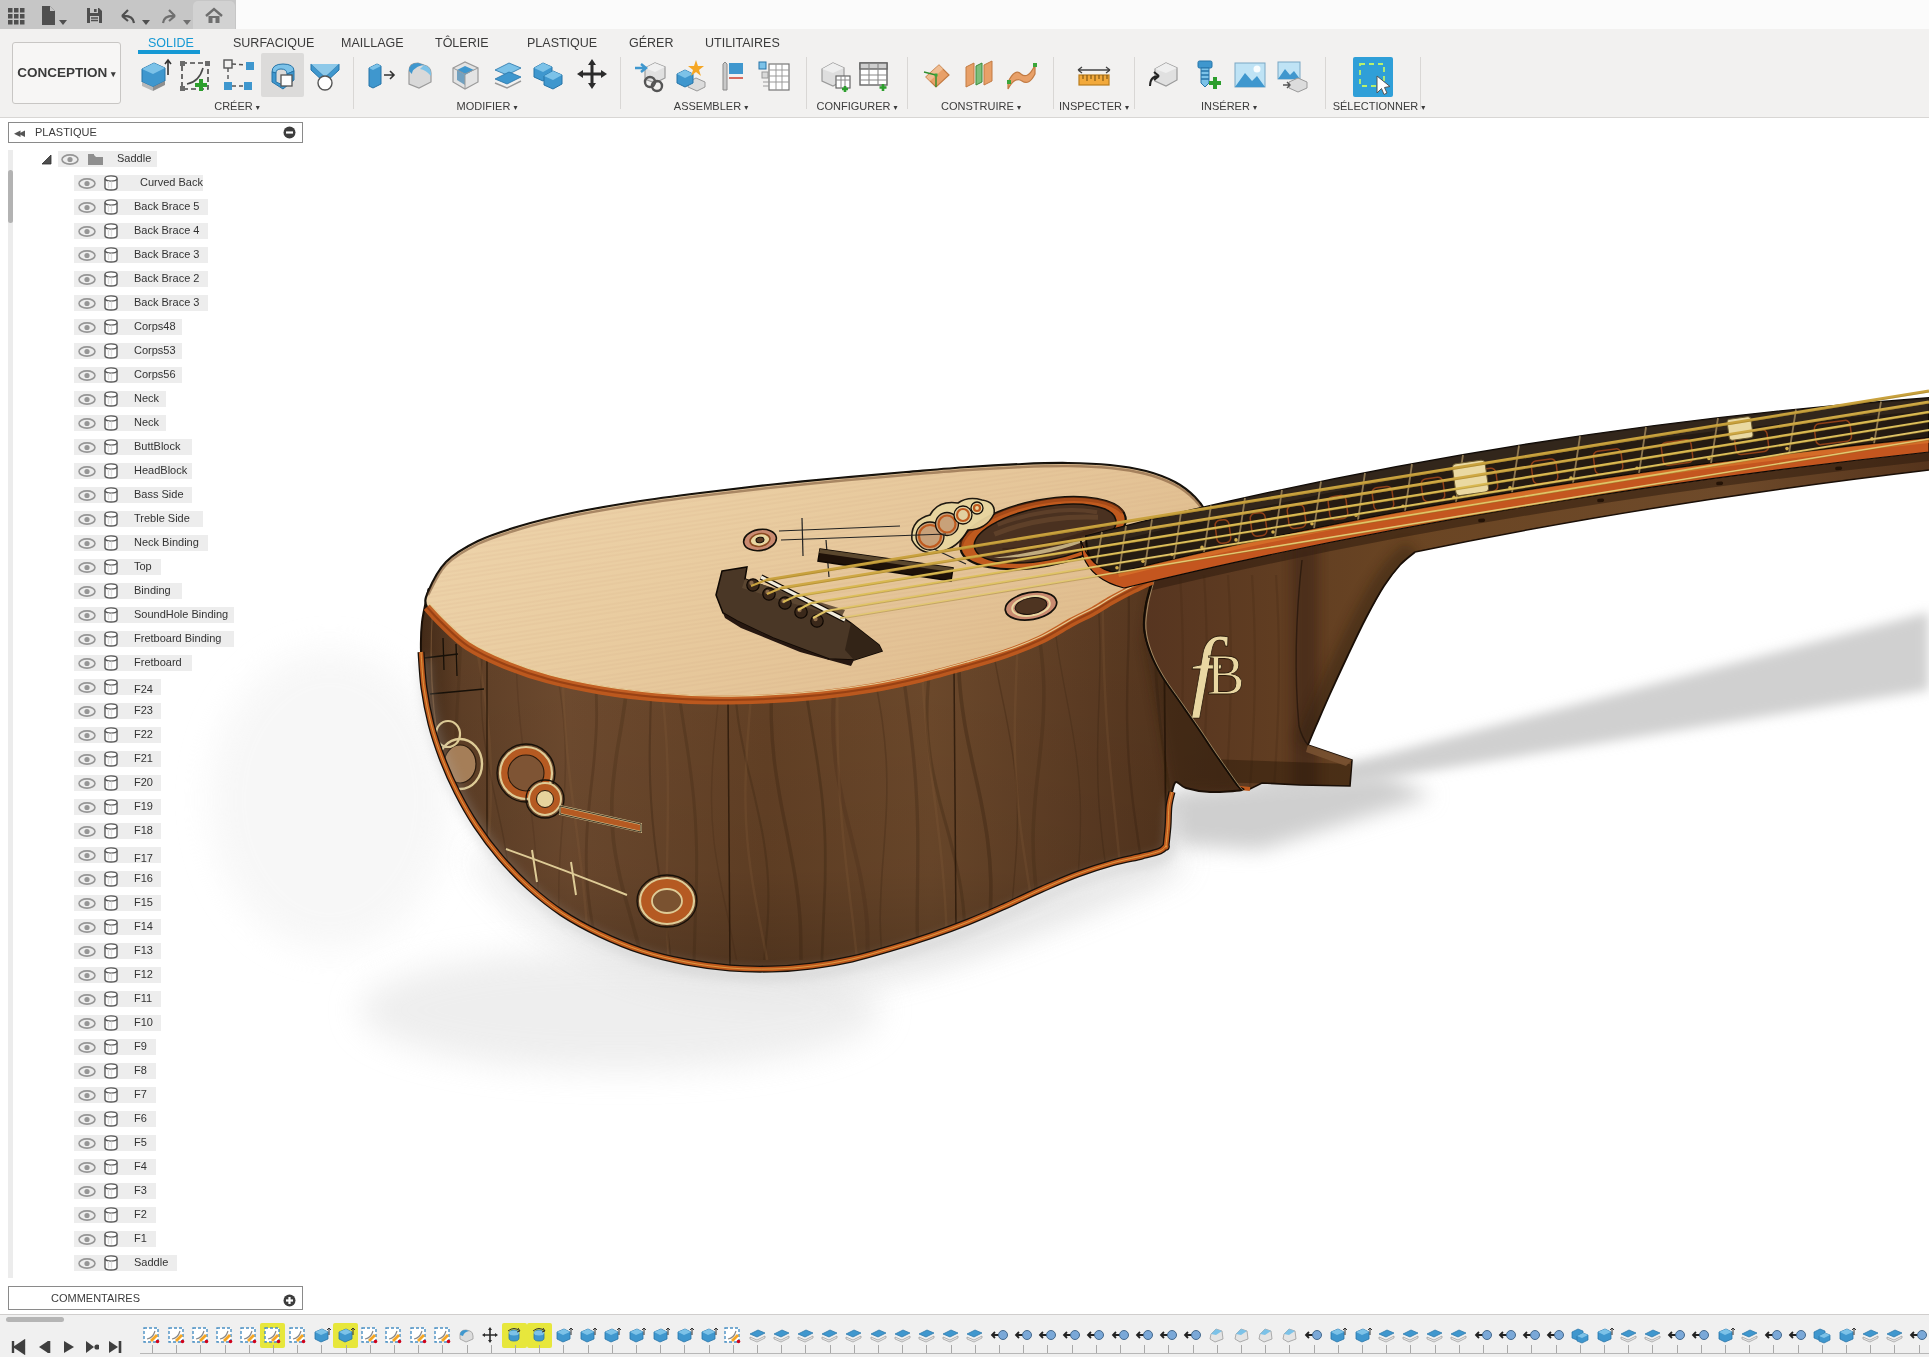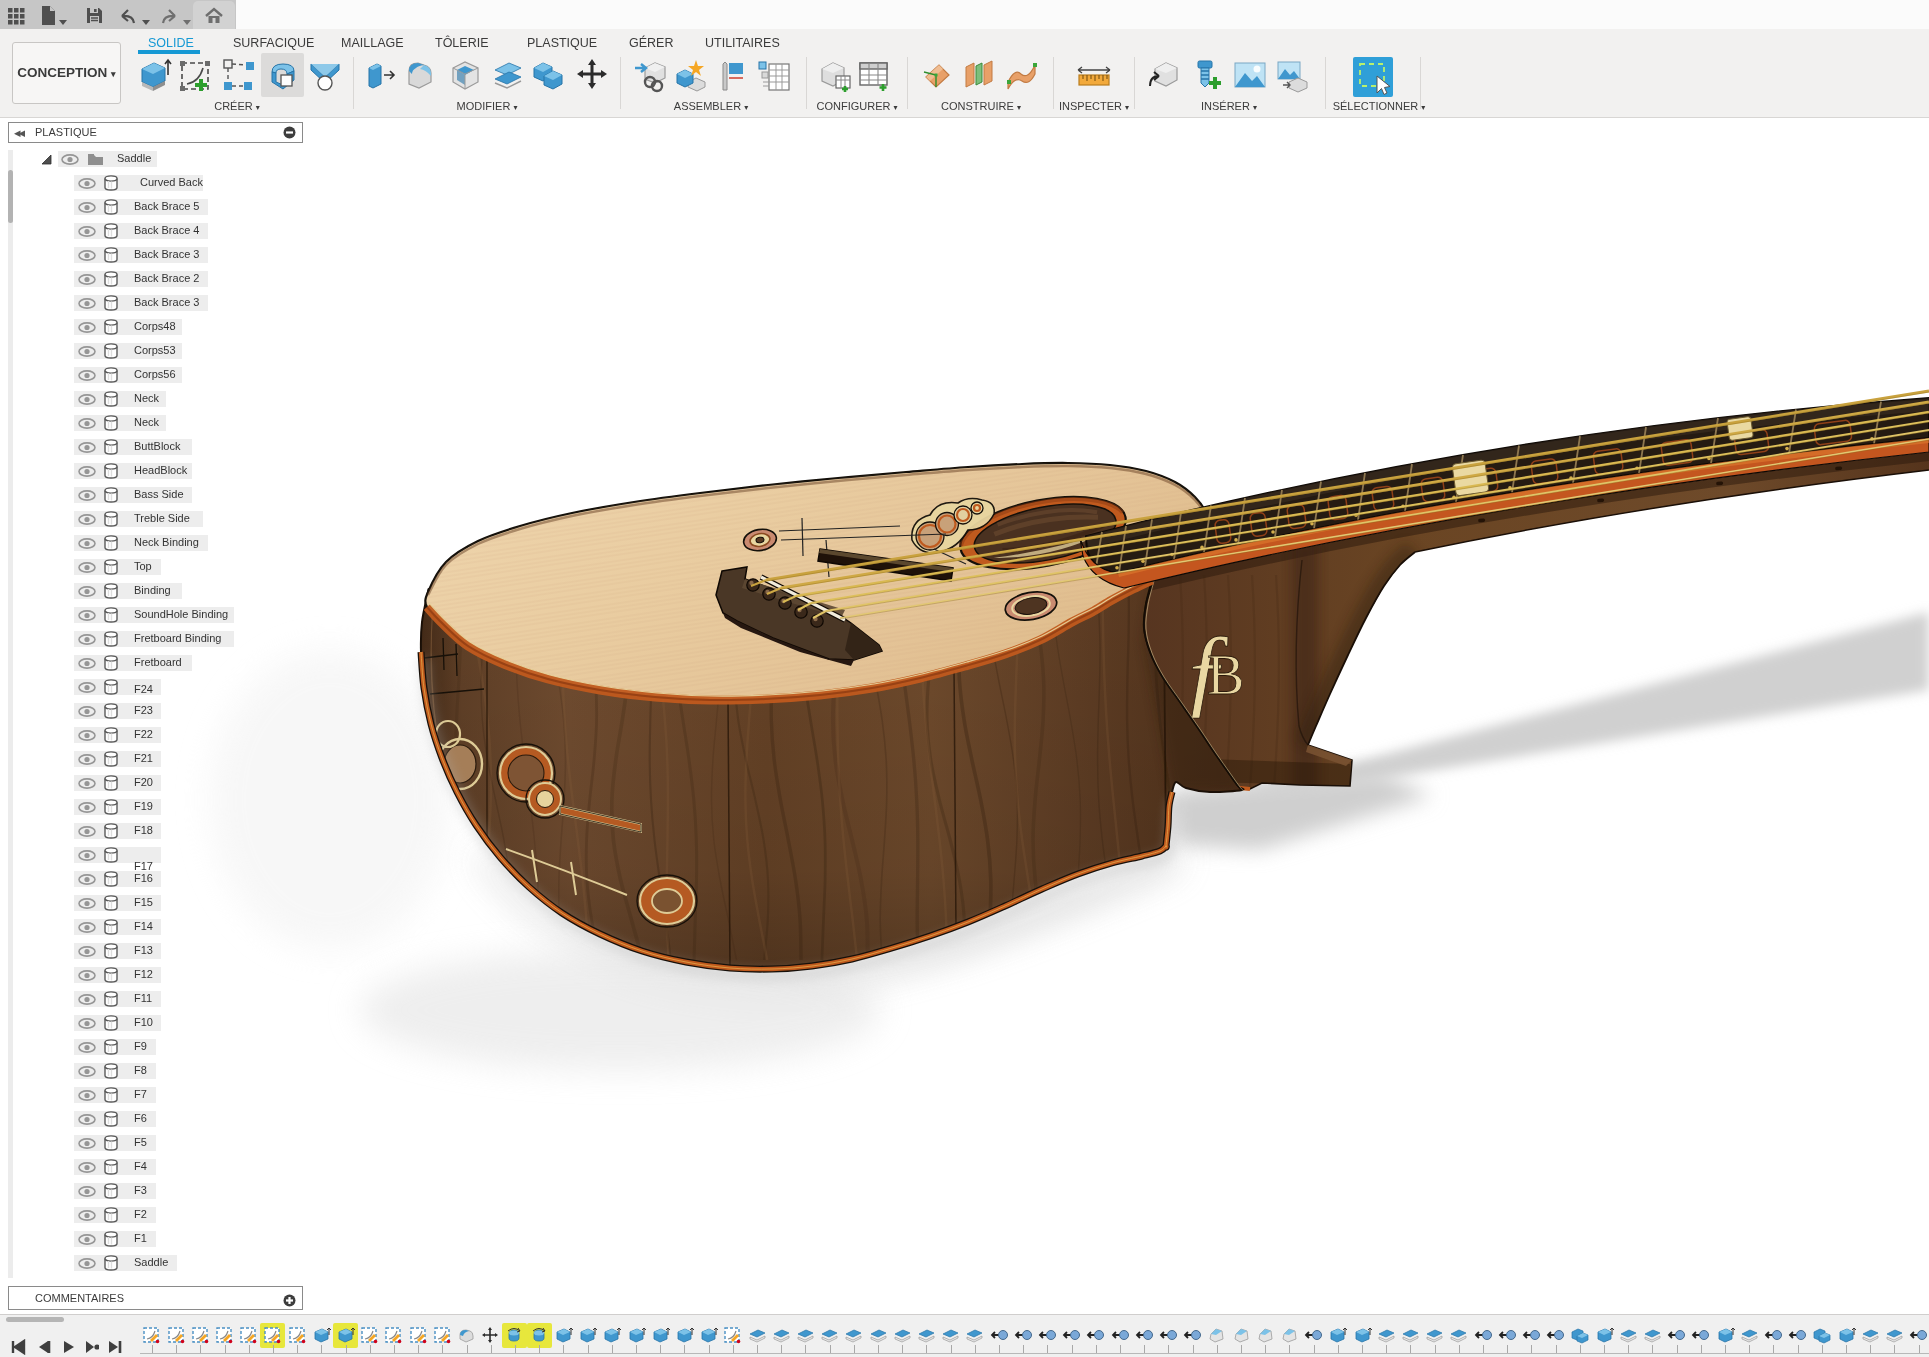--- a/index.html
+++ b/index.html
@@ -944,21 +944,21 @@
       <span class="trowbg" style="left:74px;width:87px"></span>
       <span class="abs" style="left:78px;top:2px"><svg width="18" height="11" viewBox="0 0 18 11" style="">
           <ellipse cx="9" cy="5.5" rx="8" ry="4.6" fill="none" stroke="#969696" stroke-width="1.6"></ellipse>
           <circle cx="9" cy="5.5" r="2.6" fill="#969696"></circle>
         </svg></span>
       <span class="abs" style="left:103px;top:-1px"><svg width="16" height="16" viewBox="0 0 16 16" style="">
           <path d="M2 3.5 L2 12.5 Q2 15 8 15 Q14 15 14 12.5 L14 3.5" fill="#fff" stroke="#5a5a5a" stroke-width="1.4"></path>
           <ellipse cx="8" cy="3.5" rx="6" ry="2.6" fill="#fff" stroke="#5a5a5a" stroke-width="1.4"></ellipse>
           <path d="M5.5 6 L5.5 13 M8.5 6.5 L8.5 13.5" stroke="#dedede" stroke-width="1.4"></path>
         </svg></span>
-      <span class="abs" style="left:134px;top:12px">F17</span>
+      <span class="abs" style="left:134px;top:4px">F17</span>
     </div>
     <div class="trow" style="left:0;top:872px">
       <span class="trowbg" style="left:74px;width:87px"></span>
       <span class="abs" style="left:78px;top:2px"><svg width="18" height="11" viewBox="0 0 18 11" style="">
           <ellipse cx="9" cy="5.5" rx="8" ry="4.6" fill="none" stroke="#969696" stroke-width="1.6"></ellipse>
           <circle cx="9" cy="5.5" r="2.6" fill="#969696"></circle>
         </svg></span>
       <span class="abs" style="left:103px;top:-1px"><svg width="16" height="16" viewBox="0 0 16 16" style="">
           <path d="M2 3.5 L2 12.5 Q2 15 8 15 Q14 15 14 12.5 L14 3.5" fill="#fff" stroke="#5a5a5a" stroke-width="1.4"></path>
           <ellipse cx="8" cy="3.5" rx="6" ry="2.6" fill="#fff" stroke="#5a5a5a" stroke-width="1.4"></ellipse>
@@ -1167,21 +1167,21 @@
           <ellipse cx="9" cy="5.5" rx="8" ry="4.6" fill="none" stroke="#969696" stroke-width="1.6"></ellipse>
           <circle cx="9" cy="5.5" r="2.6" fill="#969696"></circle>
         </svg></span>
       <span class="abs" style="left:103px;top:-1px"><svg width="16" height="16" viewBox="0 0 16 16" style="">
           <path d="M2 3.5 L2 12.5 Q2 15 8 15 Q14 15 14 12.5 L14 3.5" fill="#fff" stroke="#5a5a5a" stroke-width="1.4"></path>
           <ellipse cx="8" cy="3.5" rx="6" ry="2.6" fill="#fff" stroke="#5a5a5a" stroke-width="1.4"></ellipse>
           <path d="M5.5 6 L5.5 13 M8.5 6.5 L8.5 13.5" stroke="#dedede" stroke-width="1.4"></path>
         </svg></span>
       <span class="abs" style="left:134px;top:0px">Saddle</span>
     </div>
-    <div id="comments"><span style="margin-left:26px">COMMENTAIRES</span><span style="position:absolute;right:6px;top:5px"><svg width="13" height="13" viewBox="0 0 13 13" style="">
+    <div id="comments"><span style="margin-left:42px">COMMENTAIRES</span><span style="position:absolute;right:6px;top:5px"><svg width="13" height="13" viewBox="0 0 13 13" style="">
           <circle cx="6.5" cy="6.5" r="6" fill="#3d3d3d"></circle>
           <rect x="3" y="5.4" width="7" height="2.2" fill="#fff"></rect>
           <rect x="5.4" y="3" width="2.2" height="7" fill="#fff"></rect>
         </svg></span></div>
     <div id="timeline"></div>
     <div class="abs" style="left:6px;top:1317px;width:58px;height:5px;background:#b5b5b5;border-radius:2.5px"></div>
     <div class="abs" style="left:140px;top:1353px;width:1789px;height:1px;background:#b8b8b8"></div>
     <div class="abs" style="left:11px;top:1339px"><svg width="15" height="16" viewBox="0 0 15 16" style="">
         <path d="M2 2 L2 14 M13 2 L4 8 L13 14 Z" stroke="#3f3f3f" stroke-width="2.4" fill="#3f3f3f"></path>
       </svg></div>

